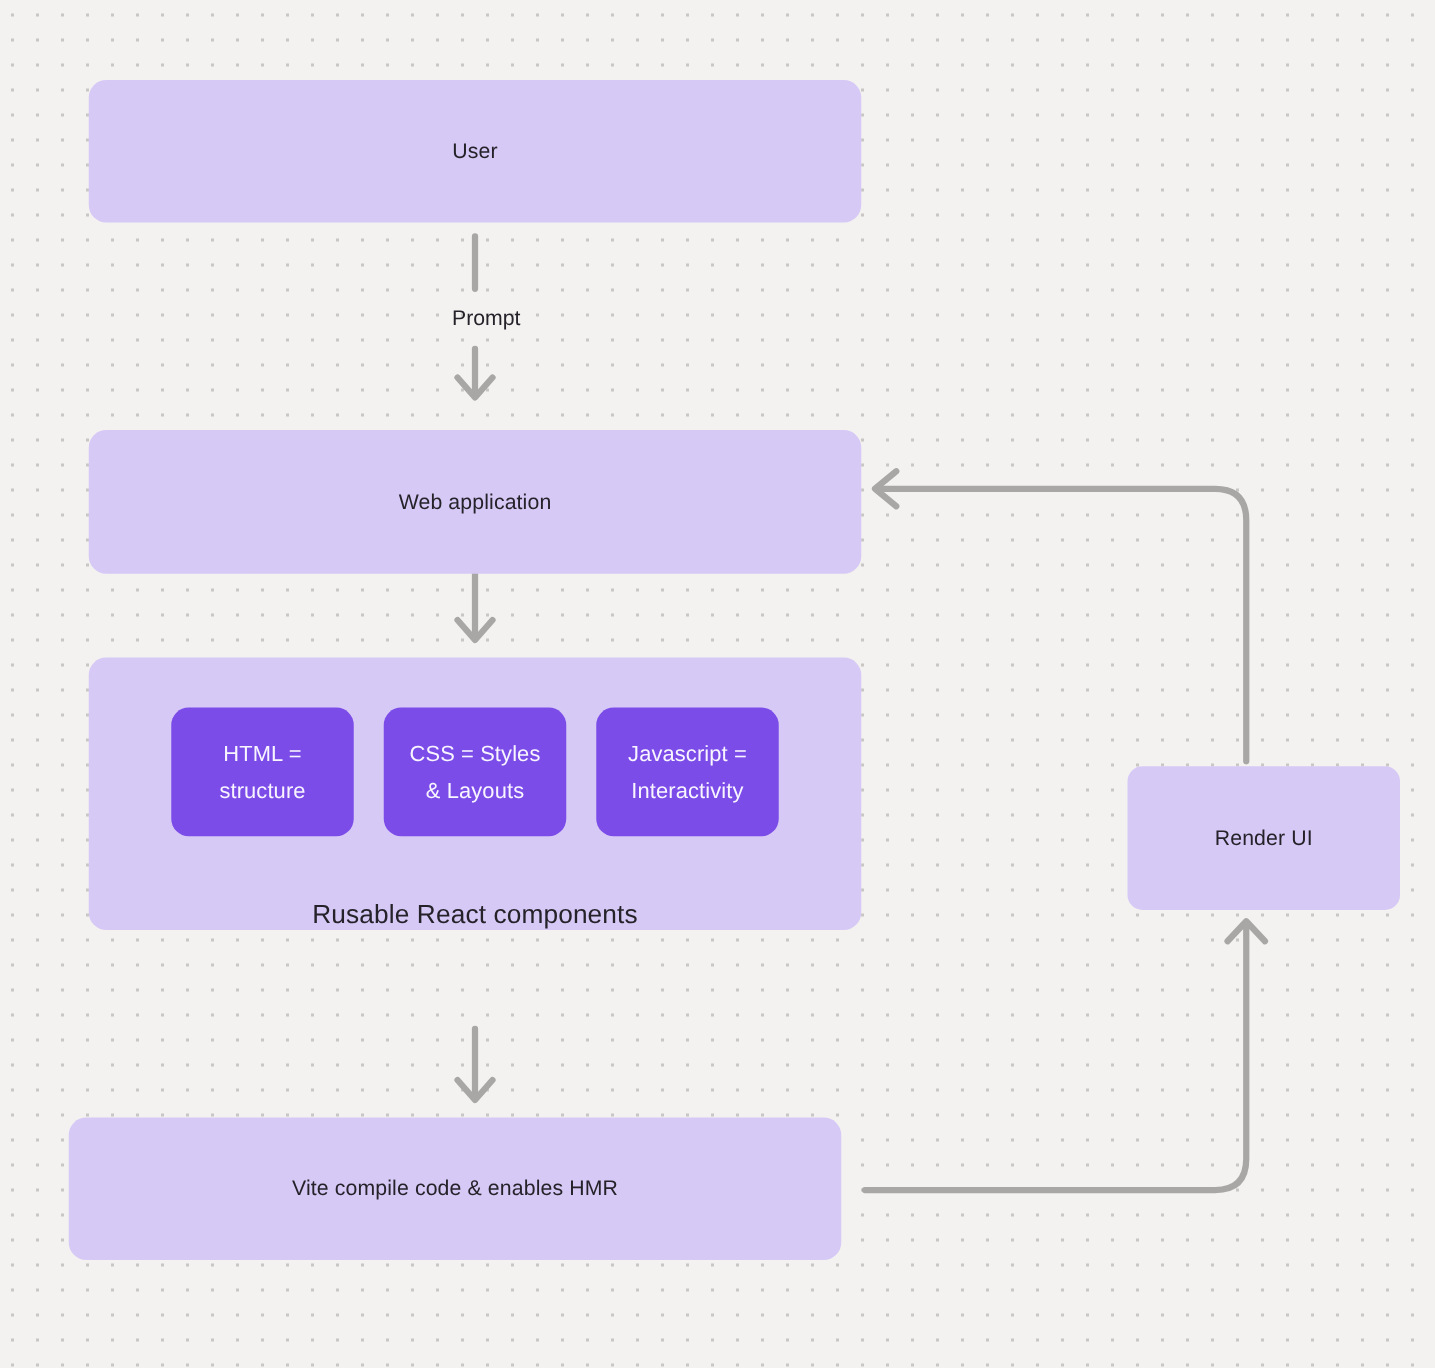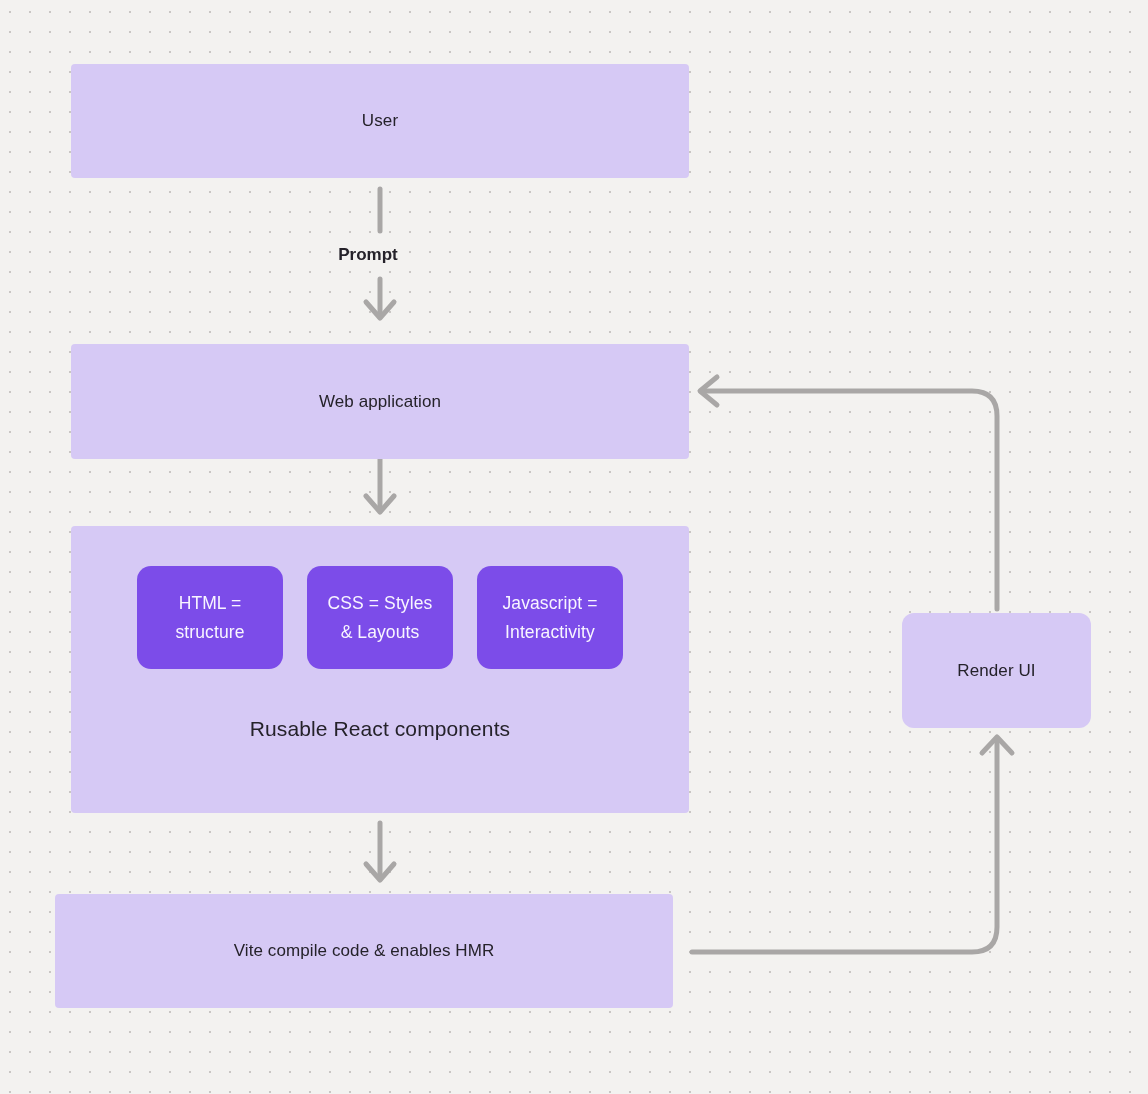--- a/index.html
+++ b/index.html
@@ -36,37 +36,37 @@
   svg.connector-layer path {
     fill: none;
     stroke: var(--connector);
     stroke-width: 5;
     stroke-linecap: round;
     stroke-linejoin: round;
   }
   .node {
     position: absolute;
     background: var(--node-fill);
-    border-radius: 4px;
+    border-radius: 14px;
     display: flex;
     align-items: center;
     justify-content: center;
     color: var(--node-text);
     font-size: 17px;
     font-weight: 400;
     letter-spacing: 0.1px;
   }
   .node-user            { left: 71px; top: 64px;  width: 618px; height: 114px; }
   .node-web-application { left: 71px; top: 344px; width: 618px; height: 115px; }
   .node-vite            { left: 55px; top: 894px; width: 618px; height: 114px; }
-  .node-render-ui       { left: 902px; top: 613px; width: 189px; height: 115px; border-radius: 12px; }
+  .node-render-ui       { left: 902px; top: 613px; width: 218px; height: 115px; border-radius: 12px; }
   .node-group {
-    left: 71px; top: 526px; width: 618px; height: 287px;
+    left: 71px; top: 526px; width: 618px; height: 218px;
     flex-direction: column;
-    justify-content: flex-start;
+    justify-content: space-between;
     padding-top: 40px;
   }
   .chip-row {
     display: flex;
     gap: 24px;
     justify-content: center;
   }
   .chip {
     width: 146px;
     height: 103px;
@@ -83,27 +83,26 @@
     padding: 0 14px;
   }
   .group-caption {
     margin-top: 48px;
     text-align: center;
     font-size: 21px;
     color: var(--node-text);
   }
   .edge-label {
     position: absolute;
-    left: 59px;
+    left: 80px;
     top: 245px;
     width: 618px;
     text-align: center;
     font-size: 17px;
     color: var(--node-text);
-    font-weight: bold;
   }
 </style>
 </head>
 <body>
 
 <div class="canvas">
 
   <svg class="connector-layer" viewBox="0 0 1148 1094" aria-hidden="true">
     <path d="M380,189 L380,231"></path>
     <path d="M380,279 L380,316"></path>

